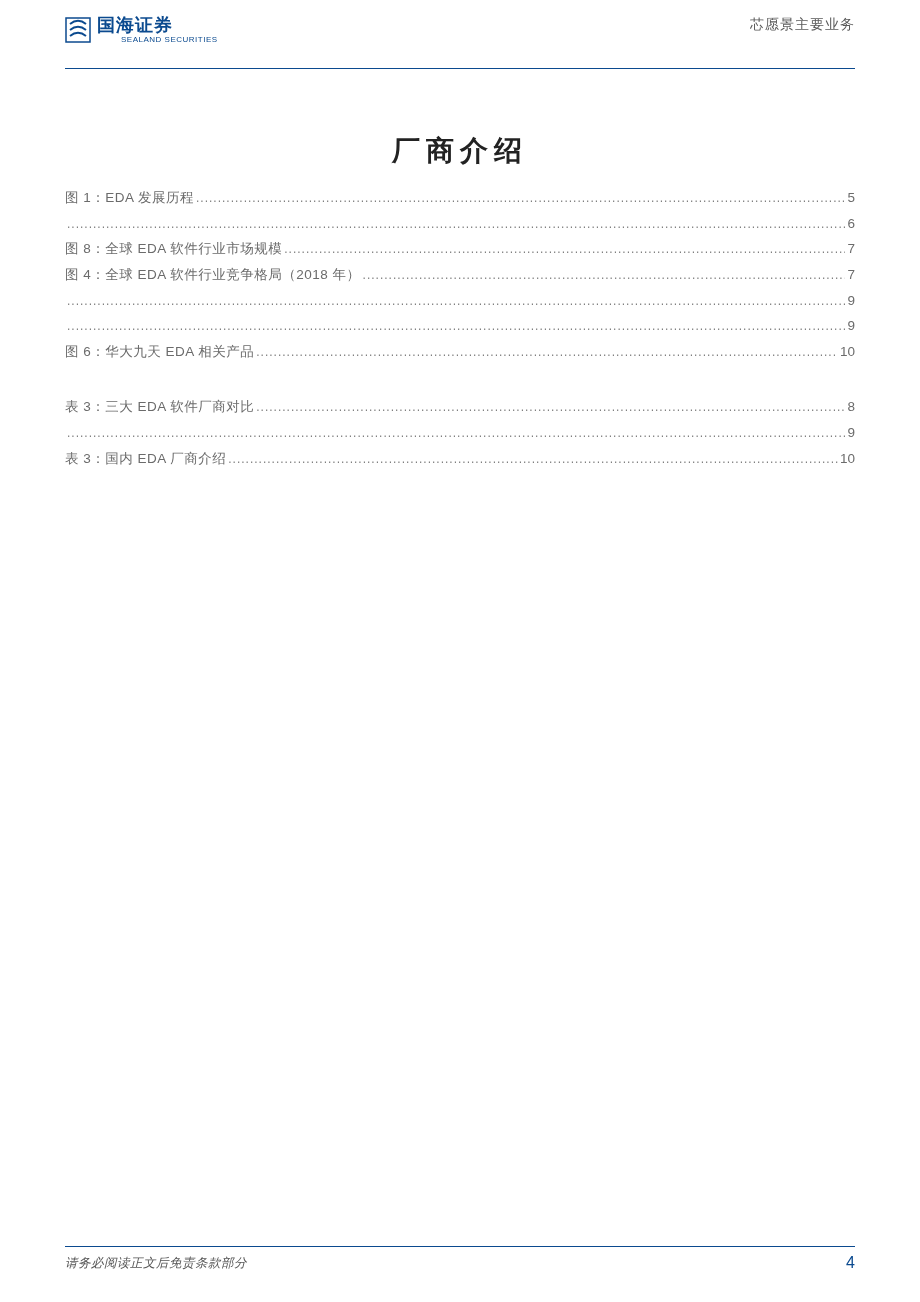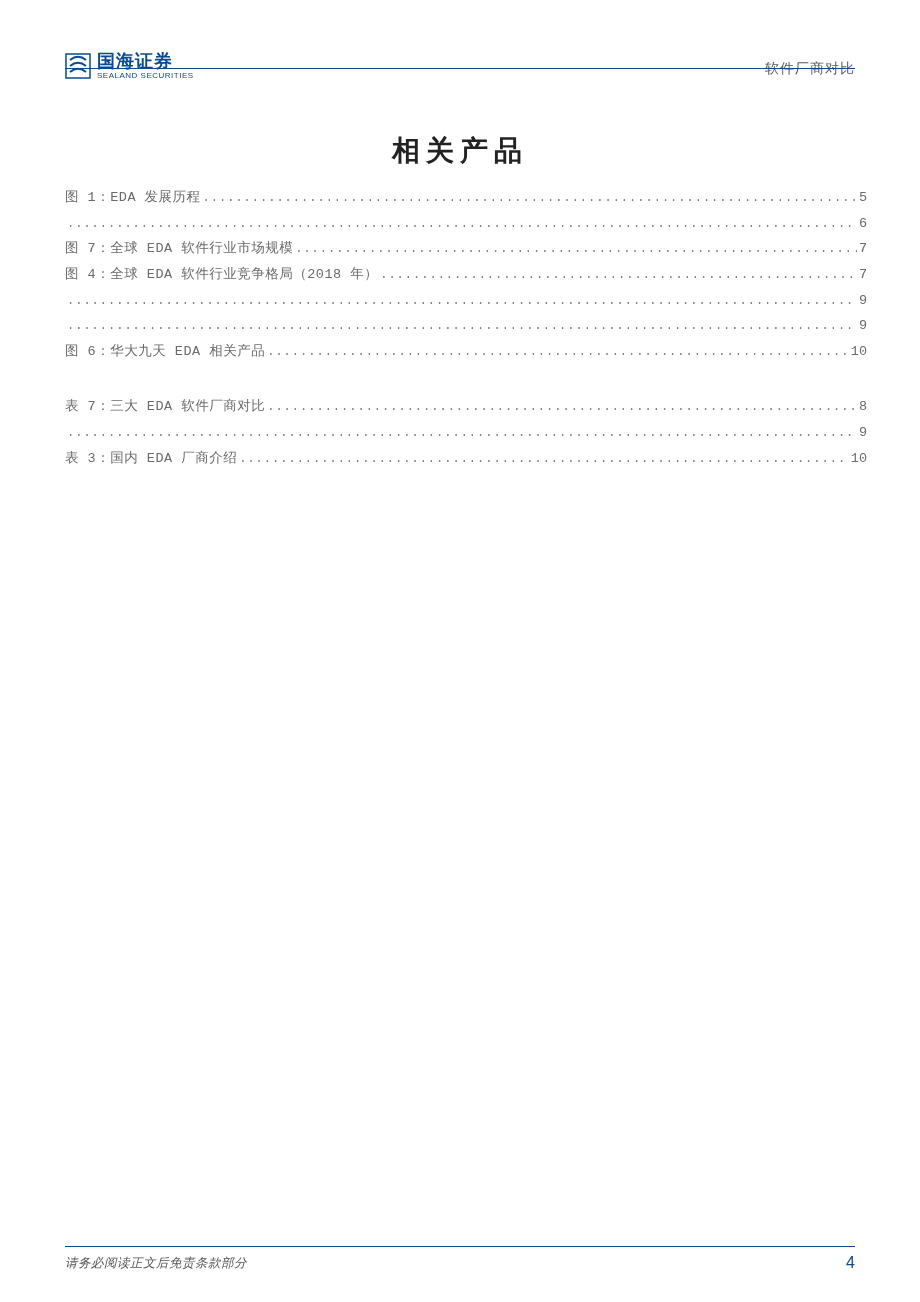--- a/index.html
+++ b/index.html
@@ -1,30 +1,30 @@
 <!DOCTYPE html>
 <html><head>
   <meta charset="utf-8">
   <style>
     * { margin: 0; padding: 0; box-sizing: border-box; }
     html, body { width: 920px; height: 1302px; background: #fff; font-family: "Microsoft YaHei", "SimSun", Arial, sans-serif; position: relative; }
     .page { width: 920px; height: 1302px; position: relative; }
 
-    .header { position: absolute; top: 40px; left: 65px; right: 65px; height: 40px; display: flex; justify-content: space-between; align-items: flex-end; }
+    .header { position: absolute; top: 16px; left: 65px; right: 65px; height: 40px; display: flex; justify-content: space-between; align-items: flex-start; }
     .logo { display: flex; align-items: center; gap: 6px; }
     .logo-icon svg { display: block; }
     .logo-text { display: flex; flex-direction: column; line-height: 1; }
     .logo-cn { font-size: 18px; font-weight: 700; color: #0b4a8f; letter-spacing: 1px; }
-    .logo-en { font-size: 8px; color: #0b4a8f; letter-spacing: 0.5px; margin-top: 2px; }
+    .logo-en { font-size: 8px; color: #0b4a8f; letter-spacing: 0.5px; margin-top: 2px; margin-left: 24px; }
     .report-label { font-size: 14px; color: #5a5a5a; letter-spacing: 1px; padding-bottom: 2px; }
     .header-rule { position: absolute; top: 68px; left: 65px; right: 65px; border-top: 1.5px solid #0b4a8f; }
 
     .title { position: absolute; top: 132px; left: 0; right: 0; text-align: center; font-size: 28px; font-weight: 700; color: #222; letter-spacing: 6px; }
 
-    .toc { position: absolute; top: 185px; left: 65px; right: 53px; font-family: Liberation Mono, monospace; }
+    .toc { position: absolute; top: 185px; left: 65px; right: 65px; }
     .toc-group { margin-bottom: 30px; }
     .toc-row {
       display: flex;
       align-items: baseline;
       font-size: 13.5px;
       color: #6b6b6b;
       line-height: 1.9;
       white-space: nowrap;
     }
     .toc-label { flex: 0 0 auto; white-space: nowrap; letter-spacing: 0.5px; }
@@ -56,39 +56,39 @@
         <svg width="26" height="26" viewBox="0 0 26 26">
           <rect x="1" y="1" width="24" height="24" fill="none" stroke="#0b4a8f" stroke-width="1.5"></rect>
           <path d="M5 7 C 10 3, 16 3, 21 7 M5 13 C 10 9, 16 9, 21 13 M5 19 C 10 15, 16 15, 21 19" stroke="#0b4a8f" stroke-width="2" fill="none"></path>
         </svg>
       </span>
       <span class="logo-text">
         <span class="logo-cn">国海证券</span>
         <span class="logo-en">SEALAND SECURITIES</span>
       </span>
     </div>
-    <div class="report-label">软件厂商对比</div>
+    <div class="report-label">芯愿景主要业务</div>
   </div>
   <div class="header-rule"></div>
 
-  <div class="title">相关产品</div>
+  <div class="title">厂商介绍</div>
 
   <div class="toc">
     <div class="toc-group">
       <div class="toc-row">
           <span class="toc-label">图 1：EDA 发展历程</span>
           <span class="toc-dots"></span>
           <span class="toc-page">5</span>
         </div>
       <div class="toc-row">
           <span class="toc-dots"></span>
           <span class="toc-page">6</span>
         </div>
       <div class="toc-row">
-          <span class="toc-label">图 7：全球 EDA 软件行业市场规模</span>
+          <span class="toc-label">图 8：全球 EDA 软件行业市场规模</span>
           <span class="toc-dots"></span>
           <span class="toc-page">7</span>
         </div>
       <div class="toc-row">
           <span class="toc-label">图 4：全球 EDA 软件行业竞争格局（2018 年）</span>
           <span class="toc-dots"></span>
           <span class="toc-page">7</span>
         </div>
       <div class="toc-row">
           <span class="toc-dots"></span>
@@ -100,21 +100,21 @@
         </div>
       <div class="toc-row">
           <span class="toc-label">图 6：华大九天 EDA 相关产品</span>
           <span class="toc-dots"></span>
           <span class="toc-page">10</span>
         </div>
     </div>
 
     <div class="toc-group">
       <div class="toc-row">
-          <span class="toc-label">表 7：三大 EDA 软件厂商对比</span>
+          <span class="toc-label">表 3：三大 EDA 软件厂商对比</span>
           <span class="toc-dots"></span>
           <span class="toc-page">8</span>
         </div>
       <div class="toc-row">
           <span class="toc-dots"></span>
           <span class="toc-page">9</span>
         </div>
       <div class="toc-row">
           <span class="toc-label">表 3：国内 EDA 厂商介绍</span>
           <span class="toc-dots"></span>

